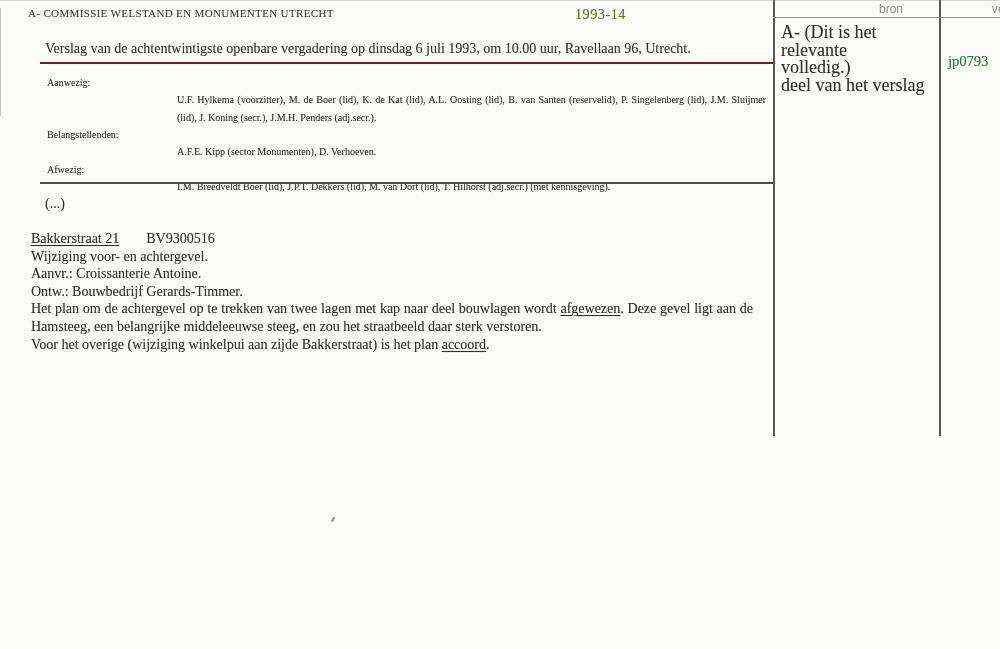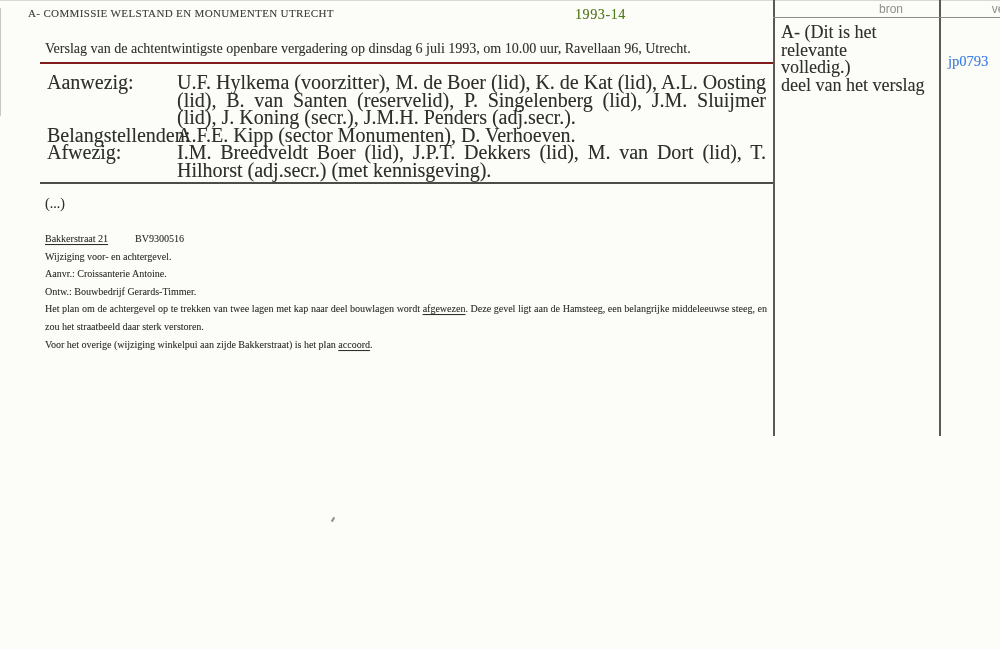--- a/index.html
+++ b/index.html
@@ -23,47 +23,47 @@
   
   .doc-title  { position: absolute; left: 28px; top: 7px; font-size: 11px; letter-spacing: 0.35px; color: #404040; white-space: nowrap; }
   .doc-number { position: absolute; left: 575px; top: 7px; font-size: 14px; letter-spacing: 0.6px; color: #4d7c0f; }
   .doc-subtitle {
     position: absolute; left: 40px; top: 41px; width: 733px; box-sizing: border-box;
     padding: 0 0 5px 5px; border-bottom: 2px solid #7f1d1d;
     font-size: 14px; color: #33332e; white-space: nowrap;
   }
 
   
-  .attendance { position: absolute; left: 47px; top: 74px; width: 719px; font-size: 20px; line-height: 17.5px; }
+  .attendance { position: absolute; left: 47px; top: 74px; width: 719px; font-size: 10px; line-height: 17.5px; }
   .att-row   { display: flex; }
   .att-label { flex: 0 0 130px; width: 130px; }
-  .att-value { flex: 1; text-align: justify; }
+  .att-value { flex: 1; text-align: justify; margin-top: 17px; }
 
   .section-divider { position: absolute; left: 40px; top: 182px; width: 733px; height: 2px; background: #4d4d47; }
 
   .ellipsis { position: absolute; left: 45px; top: 196px; font-size: 14px; }
 
   
-  .case-block { position: absolute; left: 45px; top: 230px; width: 722px; font-size: 10px; line-height: 17.6px; font-family: Liberation Serif, serif; }
+  .case-block { position: absolute; left: 31px; top: 230px; width: 722px; font-size: 14px; line-height: 17.6px; font-family: Liberation Serif, serif; }
   .case-num   { margin-left: 27px; }
   .case-para  { text-align: justify; }
 
   
   .sb-left-border { position: absolute; left: 773px; top: 0; width: 2px; height: 436px; background: #5a5952; }
   .sb-divider     { position: absolute; left: 939px; top: 0; width: 2px; height: 436px; background: #5a5952; }
   .sb-header-line { position: absolute; left: 773px; top: 17px; width: 227px; height: 1px; background: #8d8d87; }
   .sb-col-header  {
     position: absolute; top: 2px; text-align: center;
     font-family: "Liberation Sans", "DejaVu Sans", sans-serif;
     font-size: 12px; color: #8f8f89; text-shadow: none;
   }
   .sb-col1-header { left: 775px; width: 164px; padding-left: 34px; }
   .sb-col2-header { left: 985px; width: 59px; }
   .sb-note { position: absolute; left: 781px; top: 24px; width: 158px; font-size: 18px; line-height: 17.5px; color: #30302b; }
-  .sb-code { position: absolute; left: 948px; top: 53px; font-size: 14.5px; color: #3b82f6; }
+  .sb-code { position: absolute; left: 948px; top: 53px; font-size: 14.5px; color: #15803d; }
 </style>
 </head>
 <body>
 
 <div class="page">
 
   <div class="top-edge"></div>
   <div class="left-edge"></div>
   <div class="speck"></div>
 

